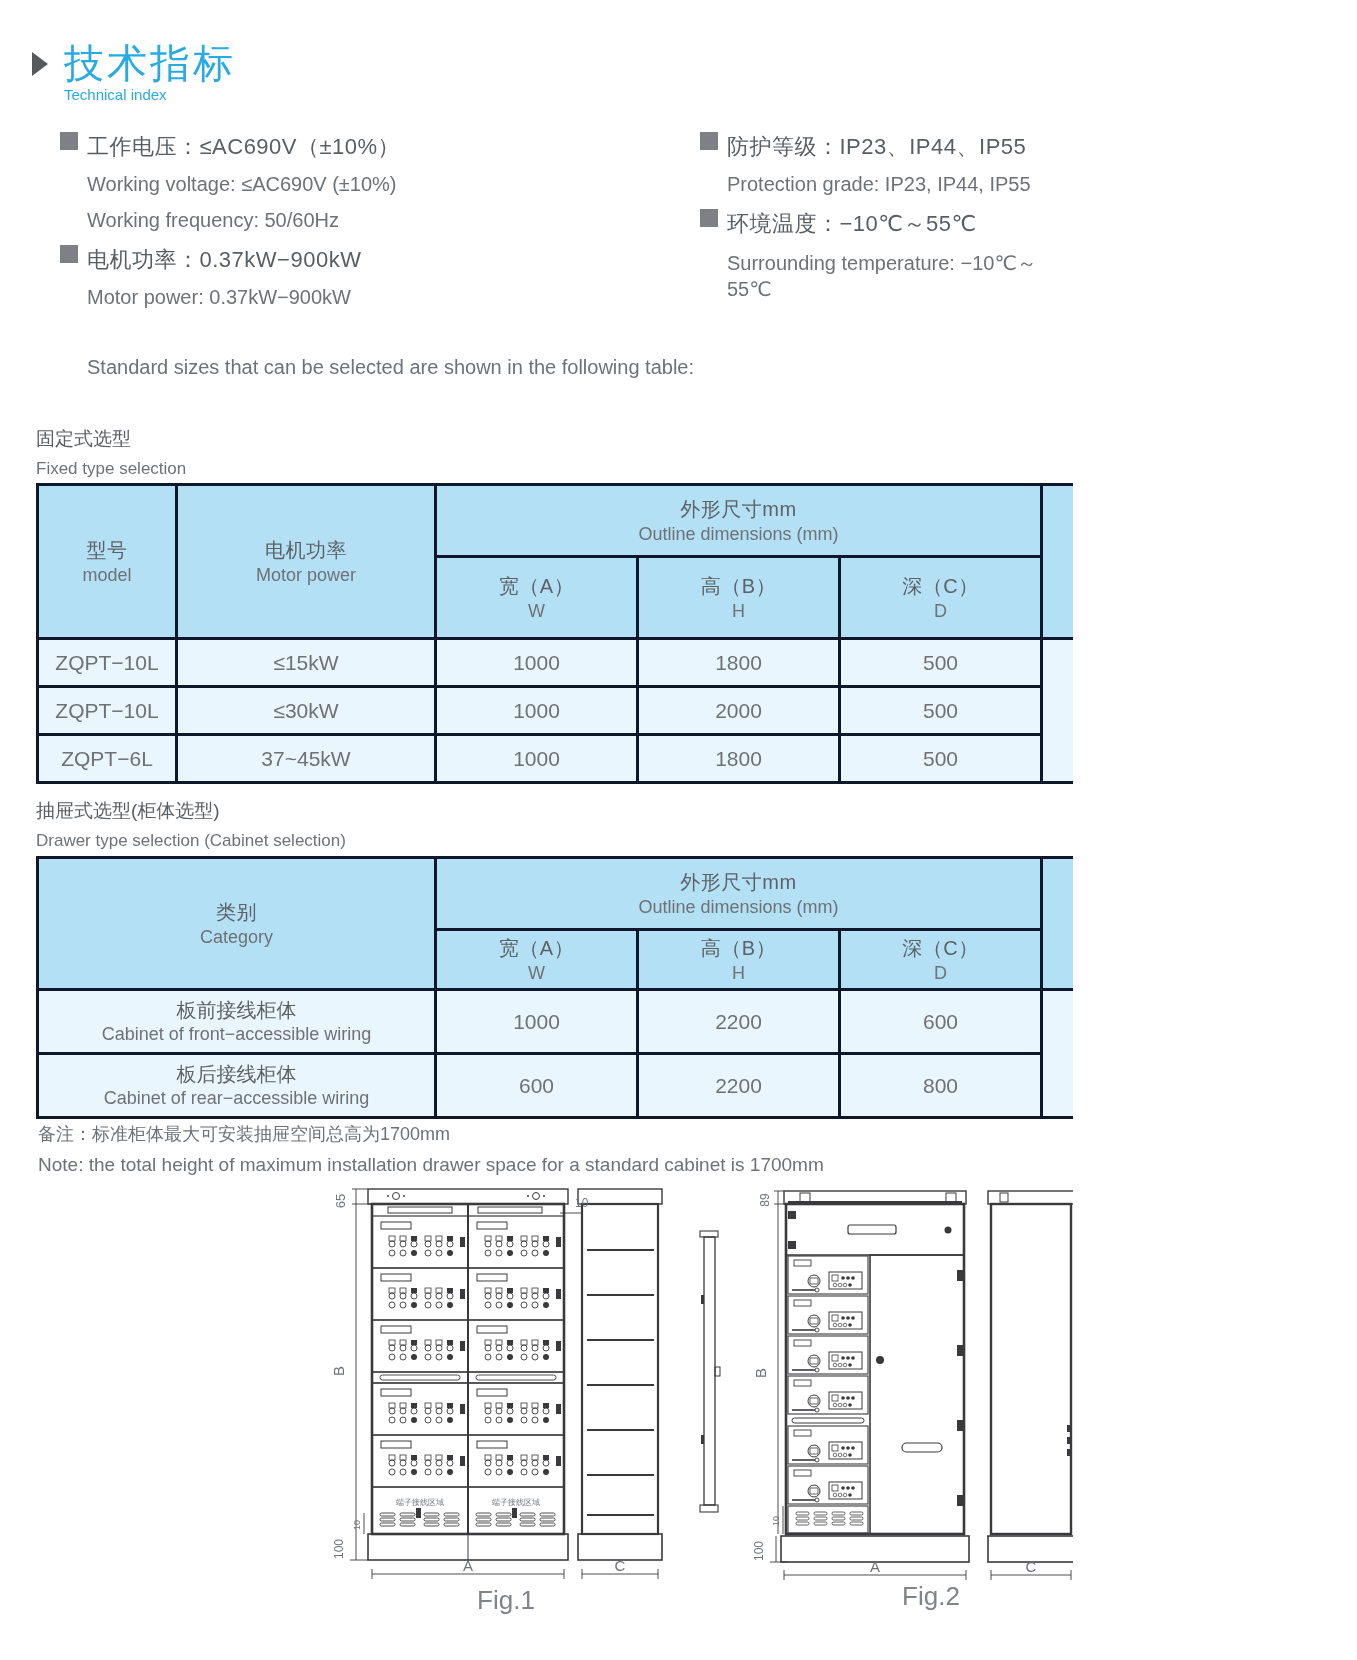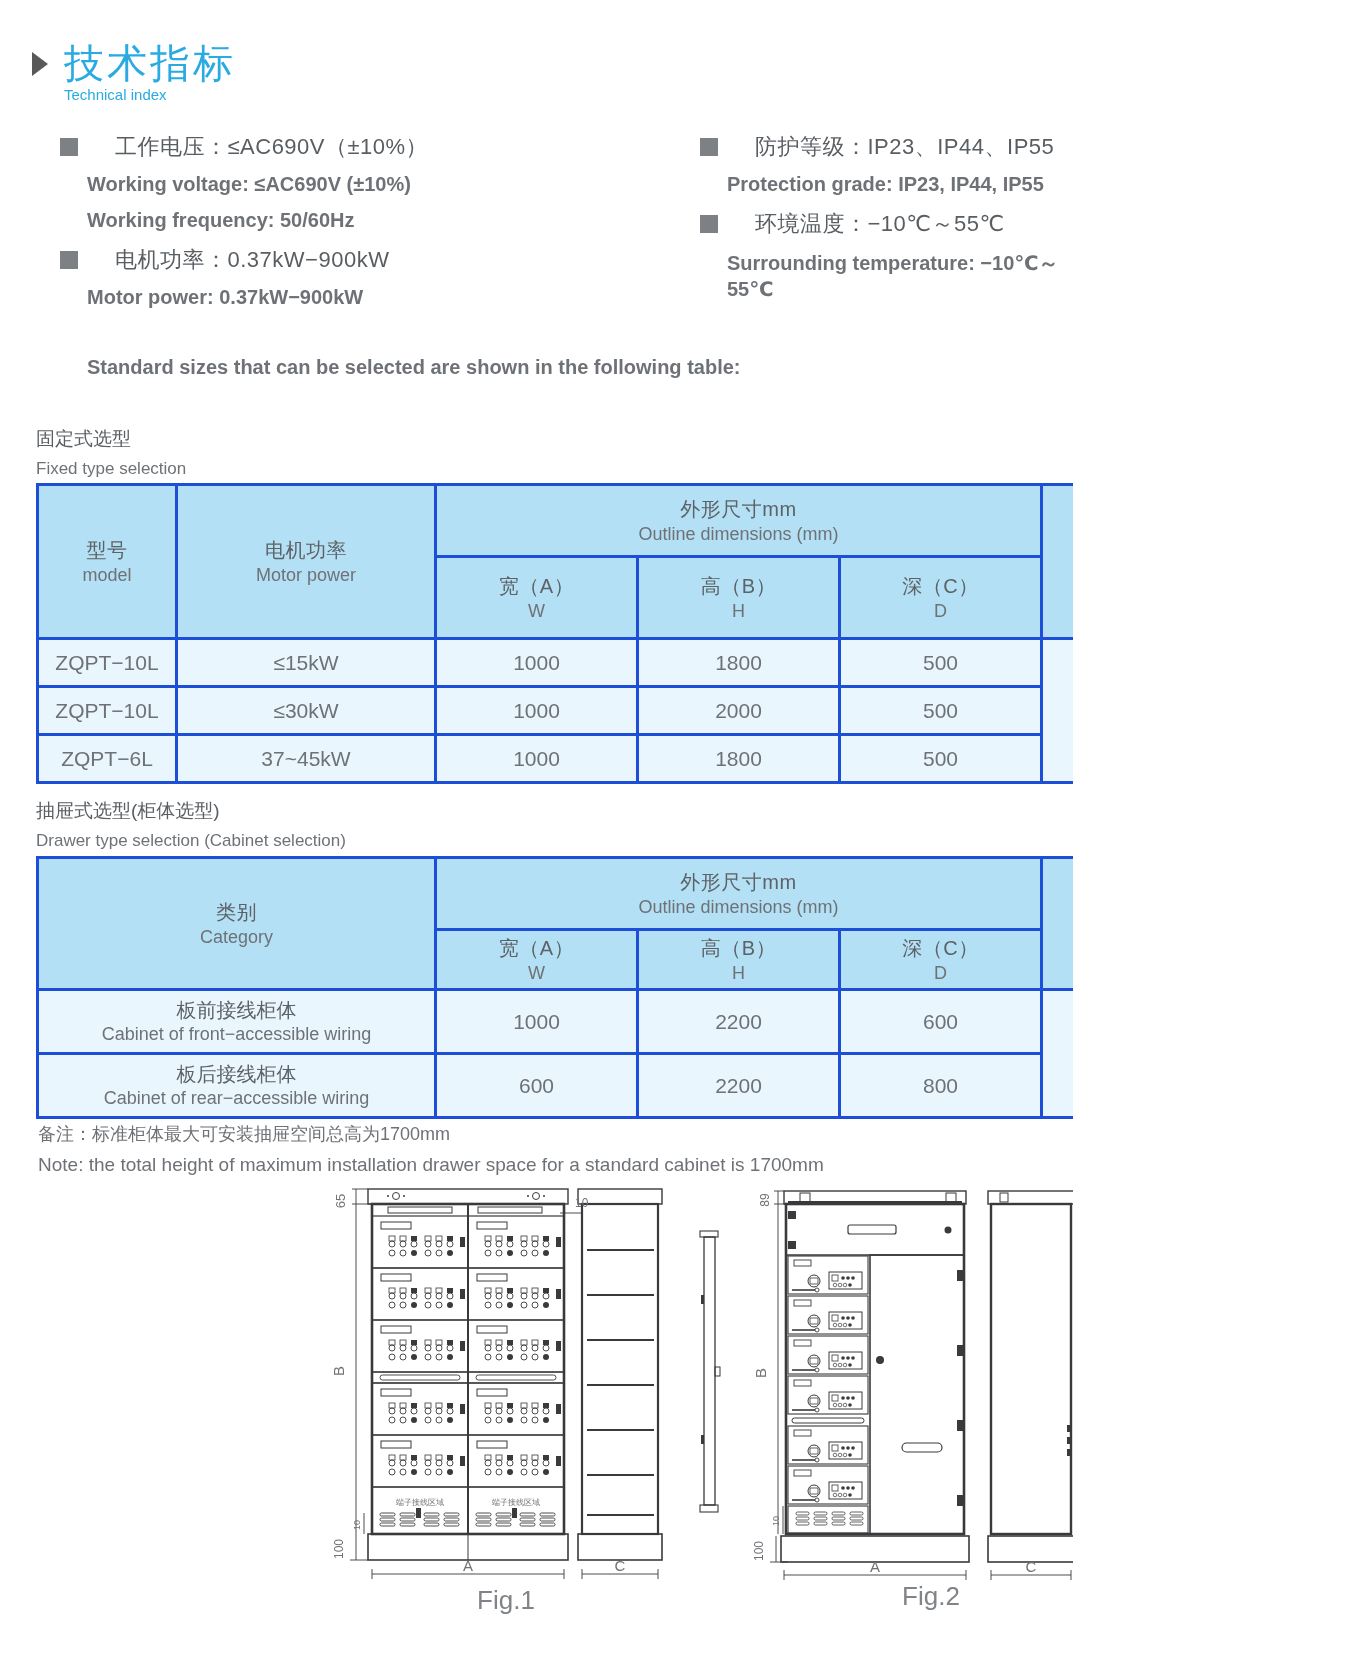--- a/index.html
+++ b/index.html
@@ -10,33 +10,33 @@
   
   .title-row { position:absolute; left:32px; top:36px; display:flex; align-items:center; }
   .title-arrow { width:0; height:0; border-left:16px solid #58595b; border-top:12px solid transparent; border-bottom:12px solid transparent; margin-right:16px; }
   .title-zh { font-size:40px; color:#29abe2; letter-spacing:3px; font-weight:500; }
   .title-en { position:absolute; left:64px; top:86px; font-size:15px; color:#29abe2; }
 
   
   .spec-col { position:absolute; top:132px; }
   .spec-col.left  { left:60px; }
   .spec-col.right { left:700px; }
-  .spec-zh { display:flex; align-items:center; font-size:22px; color:#595e63; margin-bottom:11px; letter-spacing:0.5px;gap:28px; }
+  .spec-zh { display:flex; align-items:flex-start; font-size:22px; color:#595e63; margin-bottom:11px; letter-spacing:0.5px; }
   .bullet { width:18px; height:18px; background:#7d8185; margin-right:9px; flex:none; }
-  .spec-en { font-size:20px; color:#6e7277; margin-left:27px; margin-bottom:13px;font-weight:bold; }
+  .spec-en { font-size:20px; color:#6e7277; margin-left:27px; margin-bottom:13px; }
   .table-intro { position:absolute; left:60px; top:356px; }
 
   
   .section-label { position:absolute; left:36px; }
   .section-zh { font-size:19px; color:#595e63; margin-bottom:7px; }
   .section-en { font-size:17px; color:#6e7277; }
 
   
   table.spec-table { position:absolute; left:36px; width:1204px; border-collapse:collapse; table-layout:fixed; }
-  .spec-table th, .spec-table td { border:3px solid #1d4ed8; text-align:center; vertical-align:middle; font-weight:normal; padding:2px; }
+  .spec-table th, .spec-table td { border:3px solid #0f172a; text-align:center; vertical-align:middle; font-weight:normal; padding:2px; }
   .spec-table th { background:#b3e0f4; }
   .spec-table td { background:#e9f6fd; }
   .zh-line { display:block; font-size:20px; color:#5d6267; line-height:27px; letter-spacing:0.5px; }
   .en-line { display:block; font-size:18px; color:#6e7277; line-height:23px; }
   .cell-val { font-size:21px; color:#6e7277; }
   .remark-val { font-size:22px; color:#6e7277; }
   #fixed-table { top:483px; }
   #drawer-table { top:856px; }
   tr.hrow1 { height:72px; }
   #fixed-table tr.hrow2 { height:82px; }

